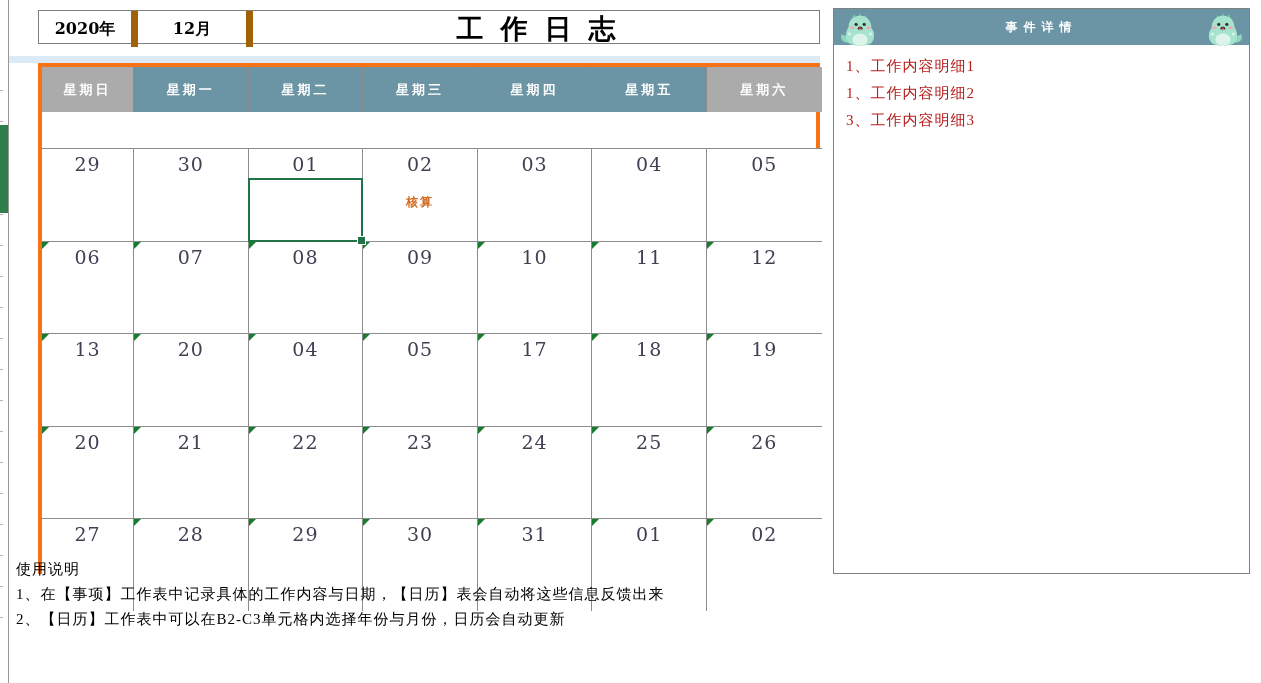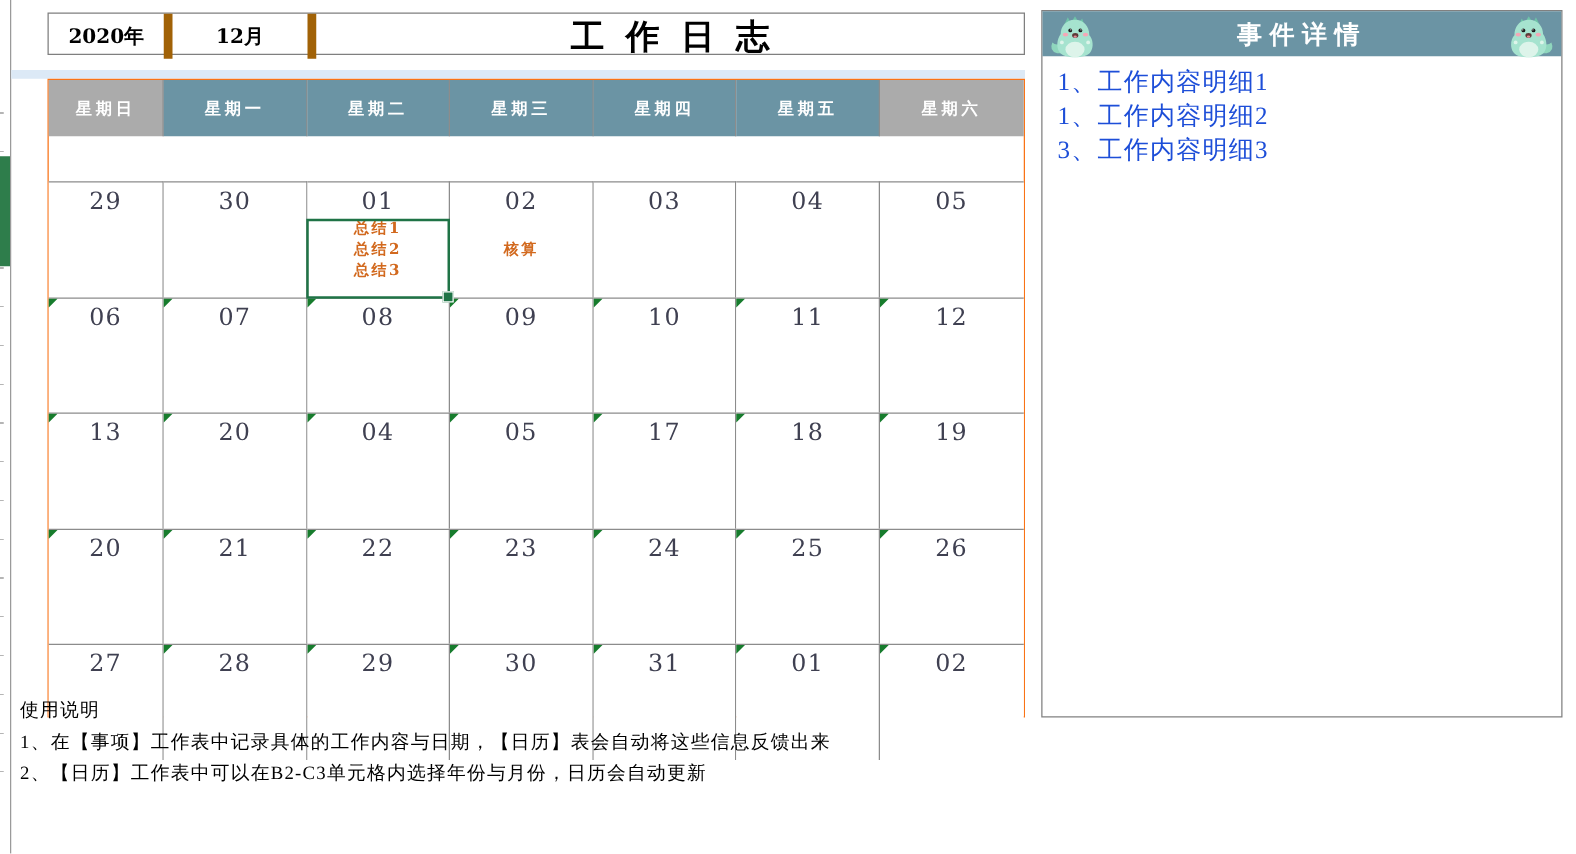--- a/index.html
+++ b/index.html
@@ -23,21 +23,21 @@
   .cal-top .cell + .cell{border-left:7px solid #a16207;}
   .cal-top .year,.cal-top .month{font-size:16px;}
   .cal-top .title{font-size:27px;letter-spacing:17px;padding-left:17px;}
 
   
   .blue-strip{position:absolute;left:9px;top:56px;width:811px;height:7px;
               background:var(--accent-blue,#dce9f6);}
 
   
   .cal-main{position:absolute;left:38px;top:63px;width:782px;height:511px;box-sizing:border-box;
-            border:1px solid #f97316;background:#fff;}
+            border:4px solid #f97316;background:#fff;}
   .dow-row{display:grid;grid-template-columns:92px repeat(6,114.6px);height:45px;}
   .dow-cell{display:flex;align-items:center;justify-content:center;box-sizing:border-box;
             border-right:1px solid #8c8c8c;color:#fff;font-weight:bold;font-size:13px;
             letter-spacing:3px;font-family:"DejaVu Serif",serif;}
   .dow-cell:last-child{border-right:none;}
   .dow-cell.weekday{background:var(--header-teal,#6b94a4);}
   .dow-cell.weekend{background:var(--weekend-gray,#ababab);}
 
   .weeks{display:grid;grid-template-columns:92px repeat(6,114.6px);grid-auto-rows:92.6px;margin-top:36px;}
   .day-cell{position:relative;box-sizing:border-box;border-right:1px solid #8c8c8c;
@@ -53,27 +53,27 @@
   .sel{position:absolute;left:-1px;right:-1px;top:29px;bottom:-1px;
        border:2px solid var(--selection-green,#1f7346);pointer-events:none;z-index:2;}
   .handle{position:absolute;right:-4px;bottom:-4px;width:7px;height:7px;z-index:3;
           background:var(--selection-green,#1f7346);border:1px solid #fff;}
 
   
   .panel{position:absolute;left:833px;top:8px;width:417px;height:566px;box-sizing:border-box;
          border:1px solid #808080;background:#fff;}
   .panel-header{position:relative;height:36px;background:var(--header-teal,#6b94a4);
                 display:flex;align-items:center;justify-content:center;}
-  .panel-title{color:#fff;font-weight:bold;font-size:20px;letter-spacing:6px;
+  .panel-title{color:#fff;font-weight:bold;font-size:12px;letter-spacing:6px;
                font-family:Liberation Sans, sans-serif;}
   .dino{position:absolute;top:2px;width:42px;height:42px;z-index:2;}
   .dino-left{left:5px;}
   .dino-right{right:5px;transform:scaleX(-1);}
   .panel-body{padding:8px 12px;}
-  .event-item{font-size:20px;line-height:27px;color:#1d4ed8;
+  .event-item{font-size:15px;line-height:27px;color:#b91c1c;
               font-family:"Liberation Serif",serif;letter-spacing:1px;}
 
   
   .instructions{position:absolute;left:16px;top:556px;width:1150px;color:#000;
                 font-family:"Liberation Serif",serif;}
   .instr-heading{font-size:15px;line-height:26px;letter-spacing:1px;}
   .instr-line{font-size:15px;line-height:25px;letter-spacing:1px;}
 </style>
 </head>
 <body>
@@ -129,25 +129,20 @@
       </div>
     <div class="weeks" id="weeks">
         <div class="day-cell">
           <div class="date">29</div>
         </div>
         <div class="day-cell">
           <div class="date">30</div>
         </div>
         <div class="day-cell">
           <div class="date">01</div>
-          <div class="notes">
-            <div>总结1</div>
-            <div>总结2</div>
-            <div>总结3</div>
-          </div>
           <div class="sel"></div>
           <div class="handle"></div>
         </div>
         <div class="day-cell">
           <div class="date">02</div>
           <div class="notes">
             <div>核算</div>
           </div>
         </div>
         <div class="day-cell">

